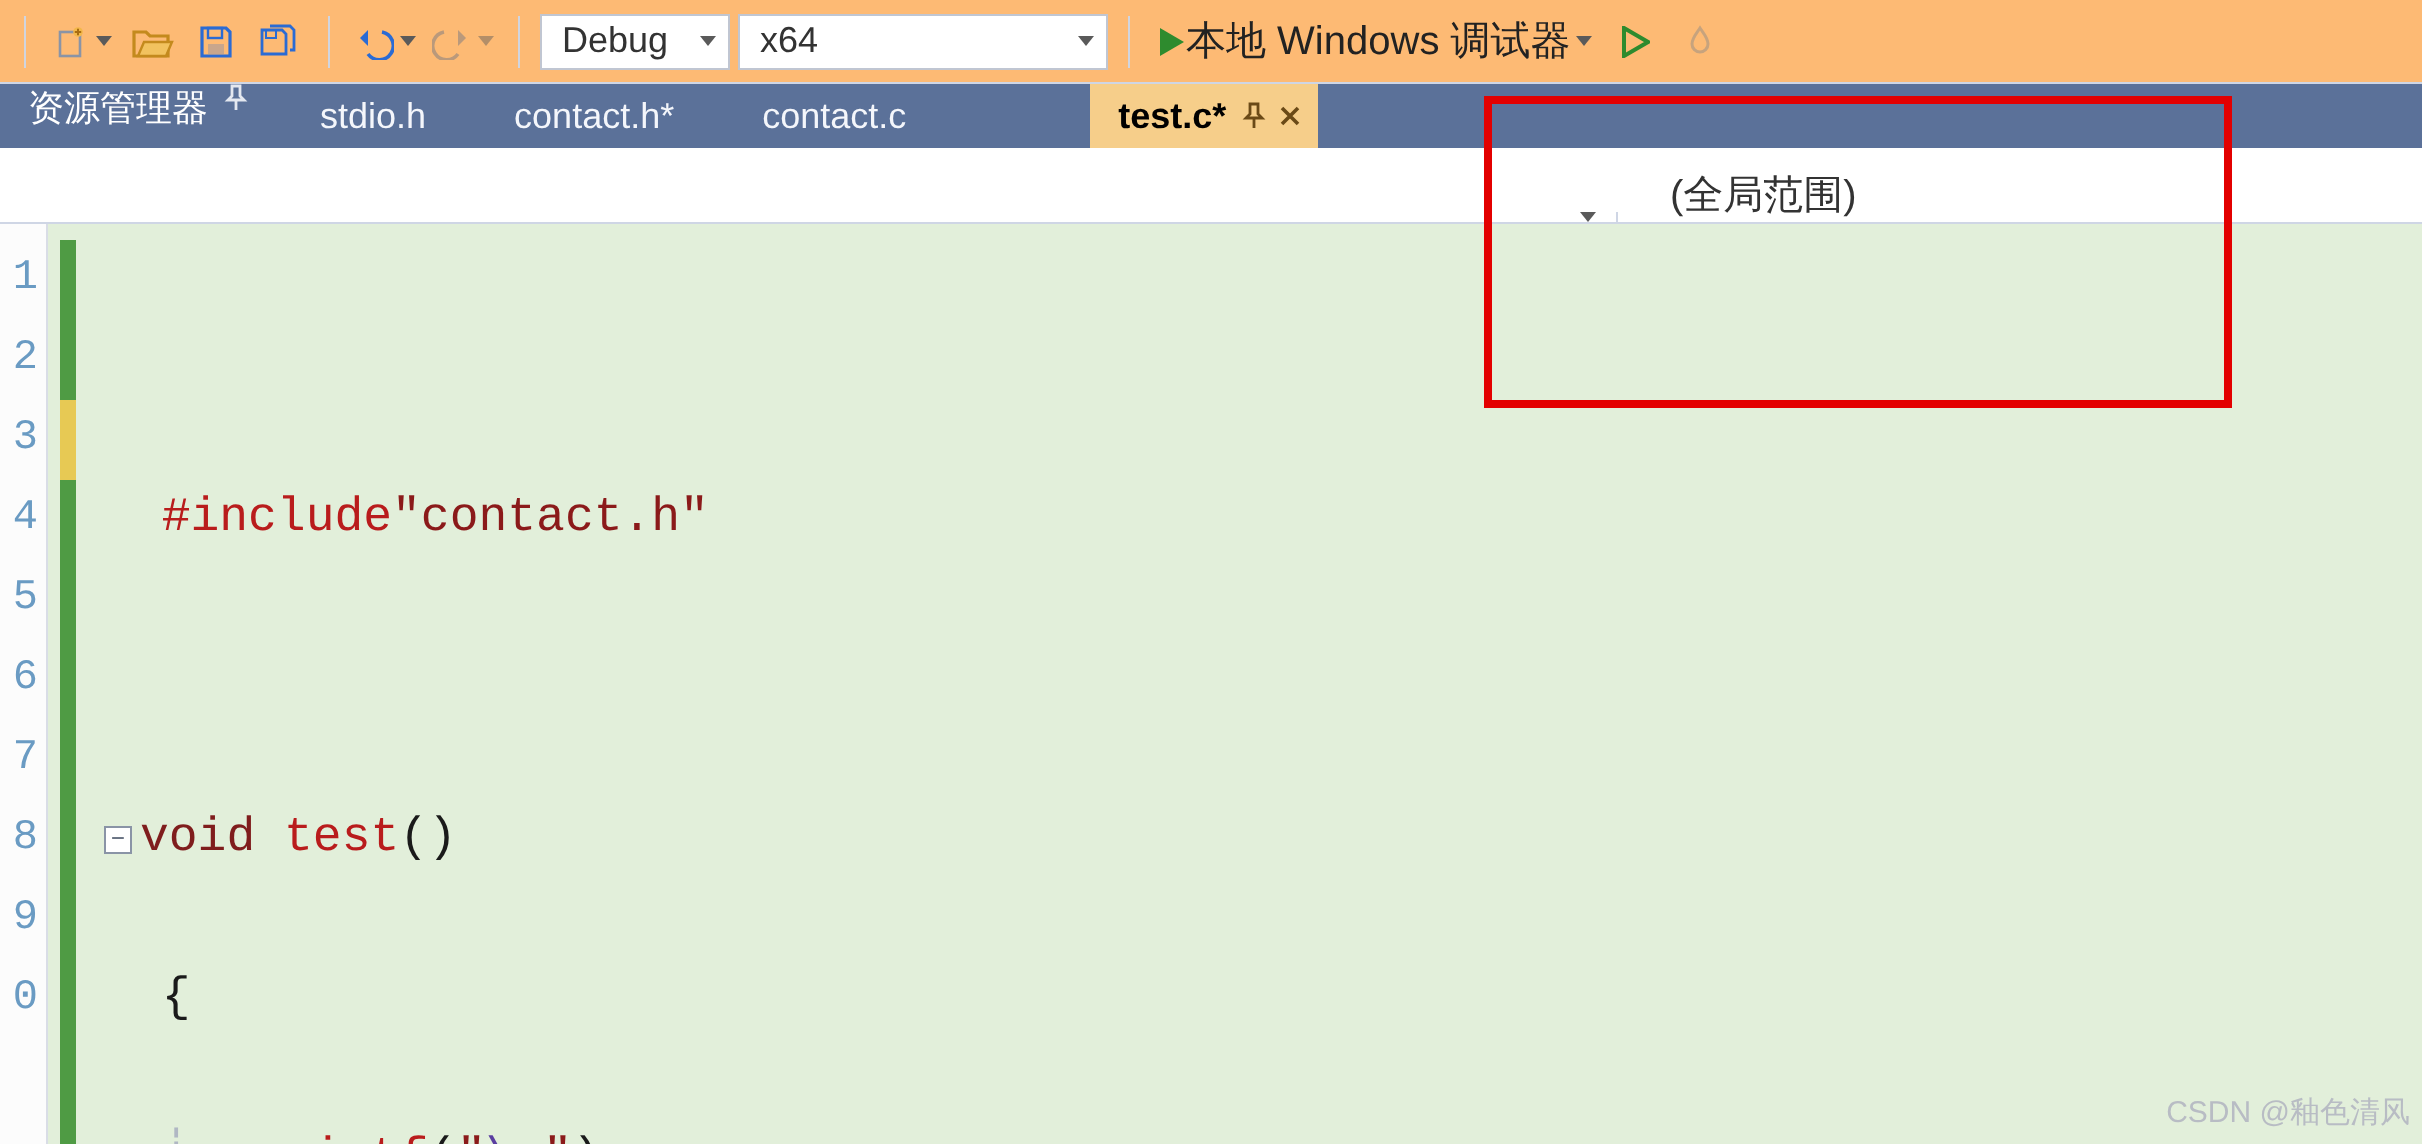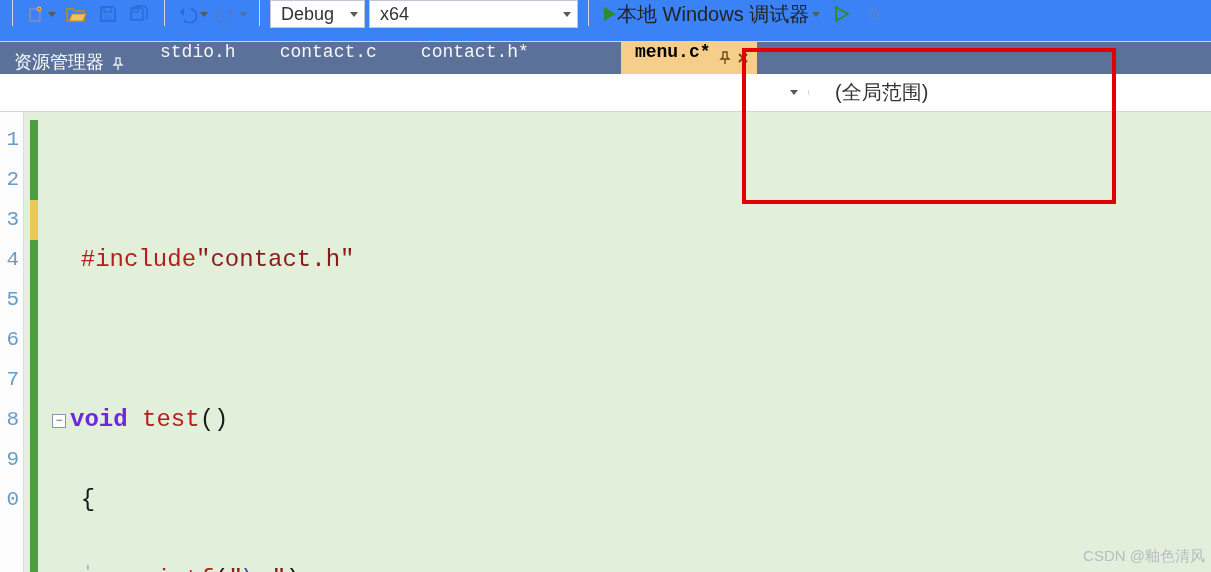--- a/index.html
+++ b/index.html
@@ -10,23 +10,23 @@
     width: 1211px;
     height: 572px;
     overflow: hidden;
     position: relative;
   }
 
   
   .toolbar {
     height: 42px;
     border-bottom: 1px solid #cfd6e5;
-    background: #3b82f6;
-    display: flex;
-    align-items: flex-start;
+    background: #fdba74;
+    display: flex;
+    align-items: center;
     padding: 0 6px;
     gap: 4px;
   }
   .tb-sep {
     width: 1px;
     height: 26px;
     background: #d0d5e0;
     margin: 0 6px;
   }
   .tb-btn {
@@ -53,21 +53,21 @@
     border: 1px solid #c0c6d2;
     background: #fff;
     padding: 0 6px 0 10px;
     font-size: 18px;
     color: #333;
     cursor: pointer;
     gap: 8px;
   }
   .tb-select .tb-drop { margin-left: auto; }
   .debug-select { width: 95px; }
-  .platform-select { width: 209px; }
+  .platform-select { width: 185px; }
   .run-btn {
     display: flex;
     align-items: center;
     height: 28px;
     gap: 0;
     color: #222;
     font-size: 20px;
     padding: 0 4px;
     cursor: pointer;
   }
@@ -78,55 +78,55 @@
     align-items: center;
     background: #5b7199;
     height: 32px;
     color: #fff;
     font-size: 18px;
   }
   .panel-title {
     padding: 0 14px;
     height: 100%;
     display: flex;
-    align-items: flex-end;
+    align-items: flex-start;
     gap: 8px;
   }
   .pin-hollow {
     font-size: 14px;
     color: #e4e8f0;
   }
   .tab {
     padding: 0 22px;
     height: 100%;
     display: flex;
+    align-items: center;
     cursor: pointer;
     color: #f4f6fb;
     position: relative;
-    font-family: Liberation Mono, monospace;
   }
   .tab-active {
     background: #f6ce8a;
     color: #000;
     font-weight: 700;
     padding: 0 8px 0 14px;
     gap: 8px;
   }
   .tab-active .tab-icons {
     display: flex;
     align-items: center;
     gap: 6px;
   }
   .tab-active .tab-icons svg { display:block; }
 
   
   .scopebar {
     display: flex;
     height: 38px;
-    align-items: center;
+    align-items: flex-end;
     border-bottom: 1px solid #cfd6e5;
   }
   .scope-left {
     flex: 1;
     border-right: 1px solid #cfd6e5;
     display: flex;
     justify-content: flex-end;
     align-items: center;
     padding-right: 10px;
     background: #fff;
@@ -211,21 +211,21 @@
     background:#fff;
     margin-right:4px;
   }
   .guide {
     display:inline-block;
     width:18px;
     color:#b0b7c3;
   }
   .brown { color: #b91c1c; }
   .purple { color: #5a3ea0; }
-  .blue  { color: #6d28d9; font-weight: bold; }
+  .blue  { color: #7f1d1d; }
   .black { color: #1a1a1a; }
   .darkred { color: #8b1a1a; }
 
   
   .watermark {
     position:absolute;
     right:6px;
     bottom:6px;
     font-size:15px;
     color:#b8bcc4;
@@ -331,30 +331,30 @@
       <svg width="12" height="14" viewBox="0 0 12 14">
           <path d="M4 1h4v5l2 2H2l2-2zM6 8v5" stroke="#e4e8f0" stroke-width="1.4" fill="none"></path>
         </svg>
     </span>
   </div>
 
   <div class="tab">
     <span>stdio.h</span>
   </div>
   <div class="tab">
+    <span>contact.h*</span>
+  </div>
+  <div class="tab">
     <span>contact.c</span>
   </div>
-  <div class="tab">
-    <span>contact.h*</span>
-  </div>
 
   <div style="width:70px"></div>
 
   <div class="tab tab-active">
-    <span>menu.c*</span>
+    <span>test.c*</span>
     <span class="tab-icons">
       <span>
         <svg width="12" height="14" viewBox="0 0 12 14">
             <path d="M4 1h4v5l2 2H2l2-2zM6 8v5" stroke="#6b4a17" stroke-width="1.4" fill="none"></path>
           </svg>
       </span>
       <span>
         <svg width="12" height="12" viewBox="0 0 12 12">
             <path d="M2 2l8 8M10 2l-8 8" stroke="#6b4a17" stroke-width="1.8"></path>
           </svg>

